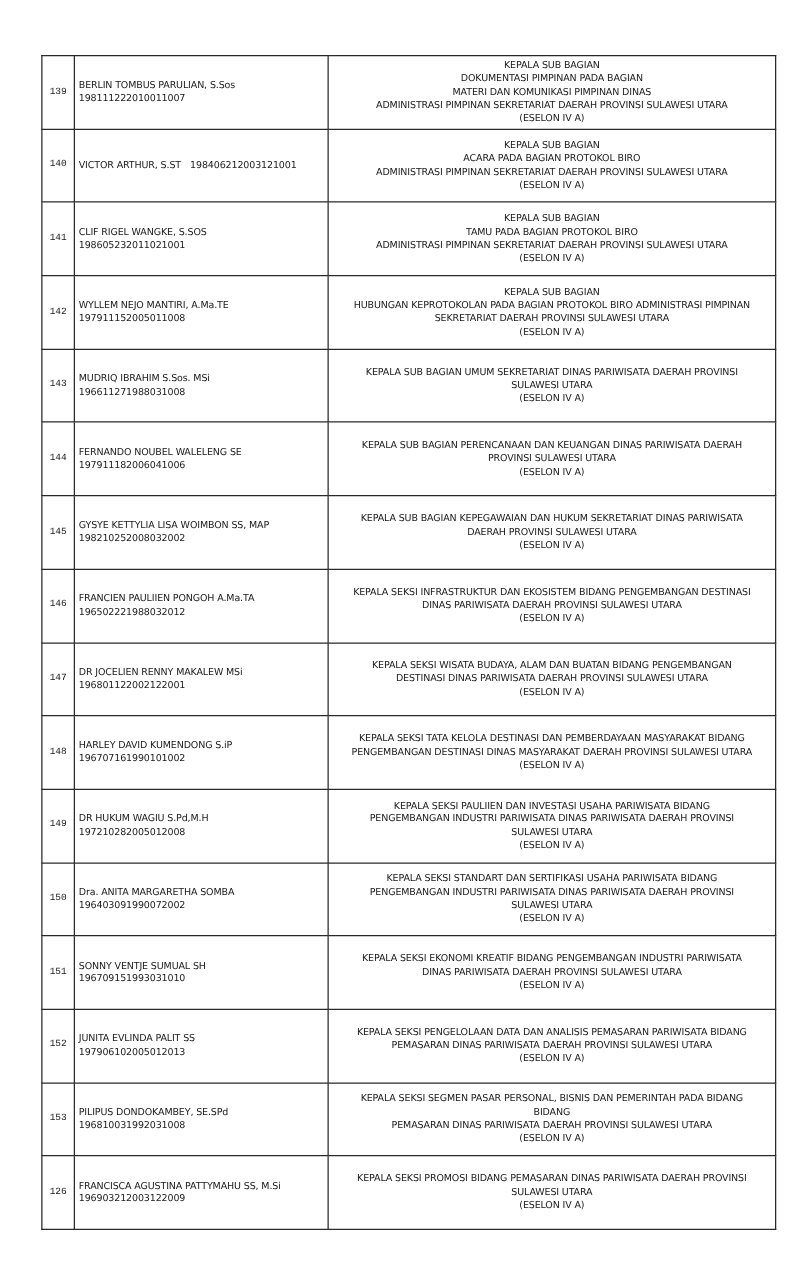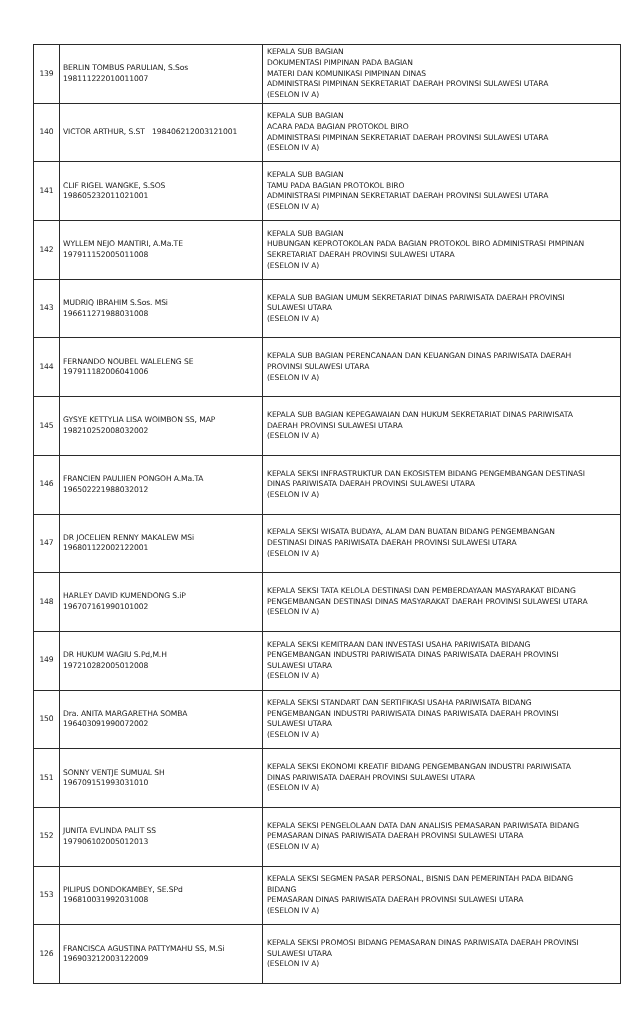--- a/index.html
+++ b/index.html
@@ -36,27 +36,29 @@
       font-size: 7.6px;
       line-height: 10.6px;
       letter-spacing: -0.1px;
     }
     col.c-no { width: 26px; }
     col.c-name { width: 203px; }
     col.c-pos { width: 358px; }
     td.no {
       text-align: center;
       font-size: 8px;
+      font-family: Liberation Mono, monospace;
     }
     td.person {
       padding-left: 3px !important;
       white-space: nowrap;
       overflow: hidden;
     }
     td.position {
+      text-align: center;
       padding: 0 4px !important;
     }
     .pos-line { display: block; white-space: nowrap; }
     .name, .nip { display: block; }
     .inline-row .name, .inline-row .nip { display: inline; }
     .inline-row .nip { margin-left: 5px; }
     tr.r { height: 58.7px; }
   </style>
 </head>
 <body>
@@ -204,21 +206,21 @@
           </td>
   </tr>
 
   <tr class="r">
     <td class="no">149</td>
     <td class="person">
       <span class="name">DR HUKUM WAGIU S.Pd,M.H</span>
       <span class="nip">197210282005012008</span>
     </td>
     <td class="position">
-            <span class="pos-line">KEPALA SEKSI KEMITRAAN DAN INVESTASI USAHA PARIWISATA BIDANG</span>
+            <span class="pos-line">KEPALA SEKSI PAULIIEN DAN INVESTASI USAHA PARIWISATA BIDANG</span>
             <span class="pos-line">PENGEMBANGAN INDUSTRI PARIWISATA DINAS PARIWISATA DAERAH PROVINSI</span>
             <span class="pos-line">SULAWESI UTARA</span>
             <span class="pos-line">(ESELON IV A)</span>
           </td>
   </tr>
 
   <tr class="r">
     <td class="no">150</td>
     <td class="person">
       <span class="name">Dra. ANITA MARGARETHA SOMBA</span>

